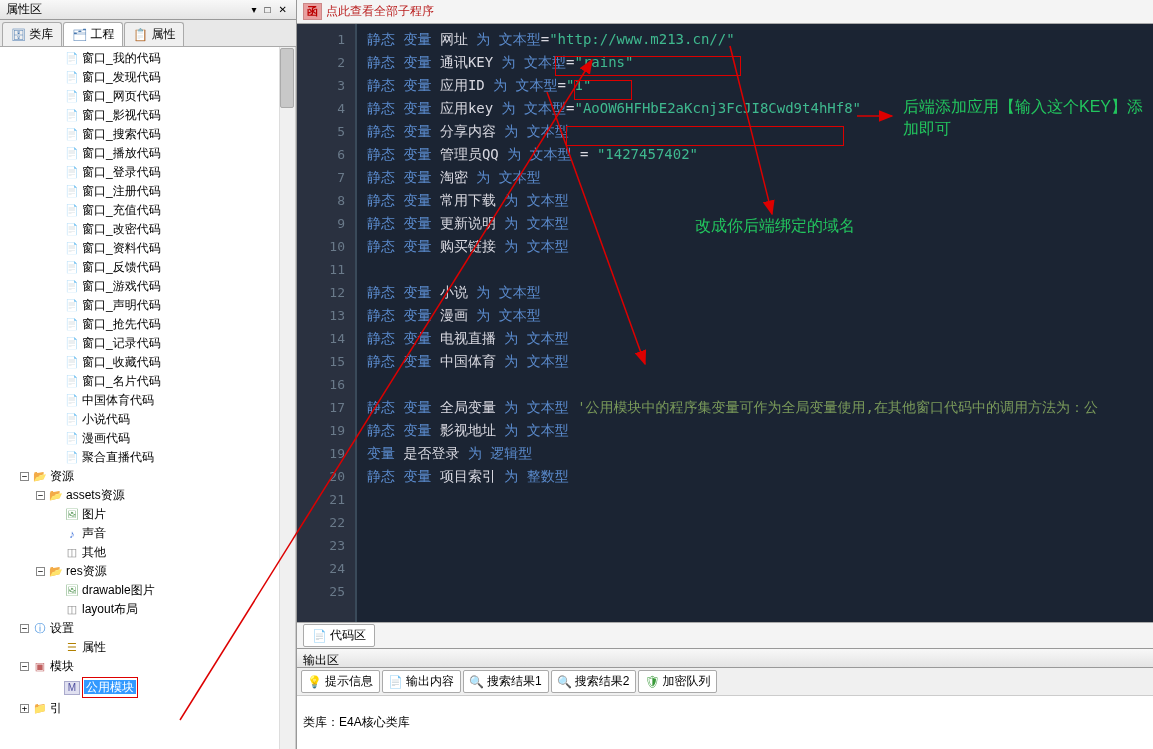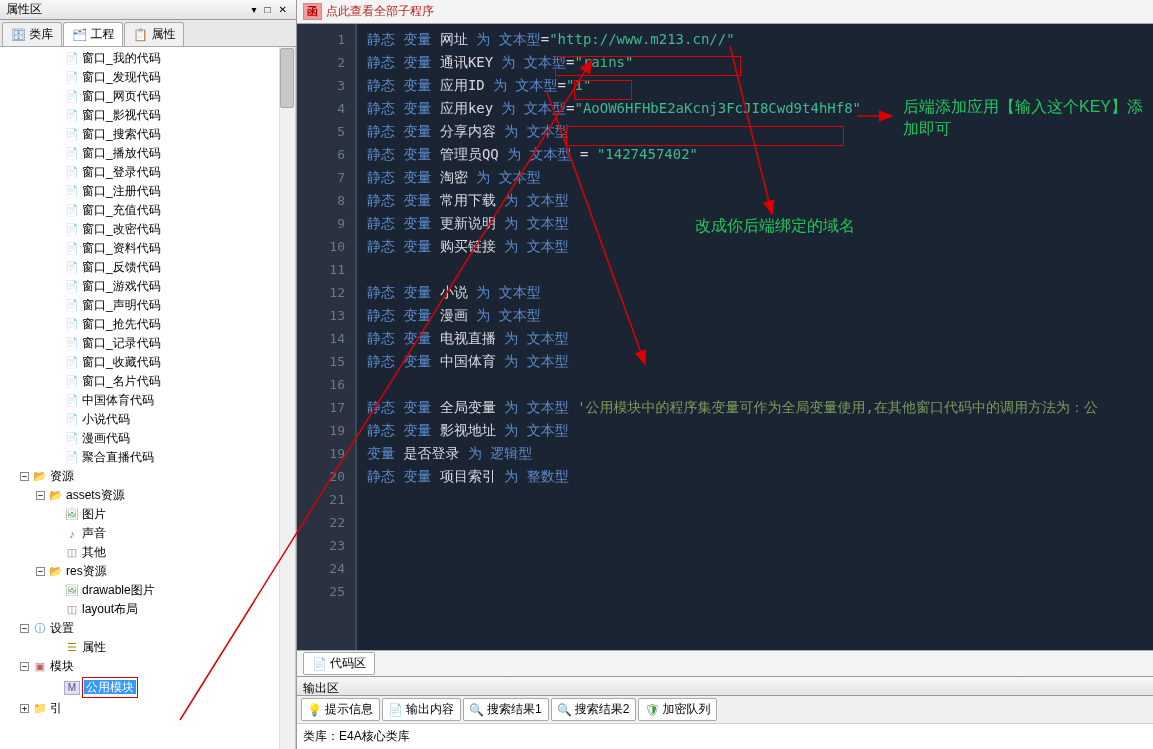--- a/index.html
+++ b/index.html
@@ -48,21 +48,21 @@
 .arrow-svg { position: absolute; top: 0; left: 0; pointer-events: none; }
 
 .code-bottom-tabs { background: #f4f4f4; border-top: 1px solid #aaa; padding: 3px 6px; display: flex; align-items: center; height: 26px; }
 .code-bottom-tab { border: 1px solid #aaa; background: #fff; padding: 2px 8px; display: flex; align-items: center; gap: 3px; border-radius: 2px; }
 .code-bottom-tab .icon { color: #36c; }
 
 .output-header { background: linear-gradient(#f8f8f8, #e4e4e4); border-top: 1px solid #999; border-bottom: 1px solid #999; padding: 3px 6px; height: 20px; }
 .output-tabs { display: flex; background: #f0f0f0; padding: 2px 4px; gap: 2px; border-bottom: 1px solid #ccc; }
 .output-tab { padding: 2px 6px; border: 1px solid #aaa; background: #fff; display: flex; align-items: center; gap: 3px; cursor: pointer; border-radius: 2px; }
 .output-tab .oicon { width: 14px; height: 14px; display: inline-flex; align-items: center; justify-content: center; }
-.output-content { padding: 4px 6px; background: #fff; font-size: 12px; }
+.output-content { padding: 18px 6px; background: #fff; font-size: 12px; }
 
 .icon-db { color: #4a7ab0; }
 .icon-proj { color: #4a7ab0; }
 .icon-prop { color: #b08000; }
 .icon-form { color: #888; }
 .icon-folder { color: #e8c040; }
 .icon-folder-open { color: #e8c040; }
 .icon-img { color: #5a9a5a; }
 .icon-snd { color: #4a7adc; }
 .icon-xml { color: #888; }

